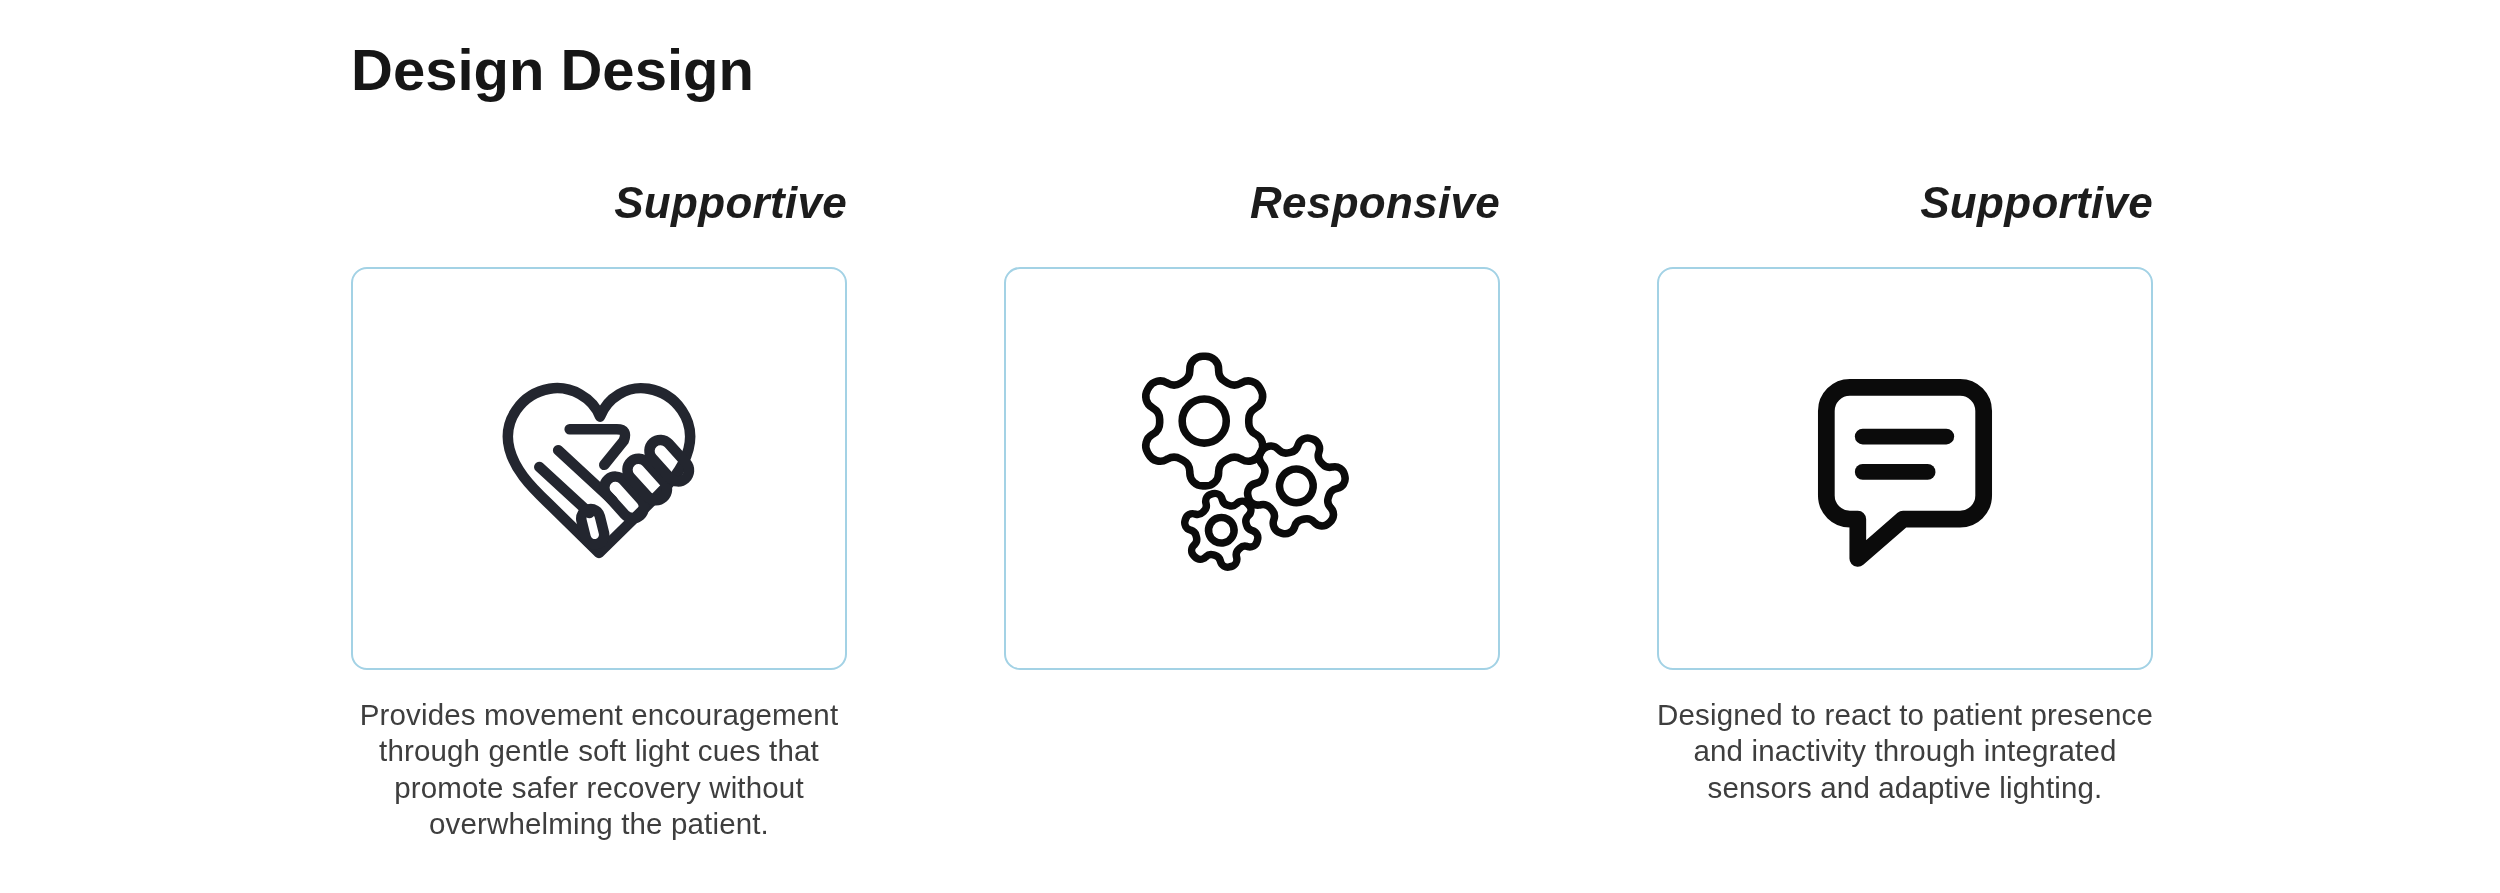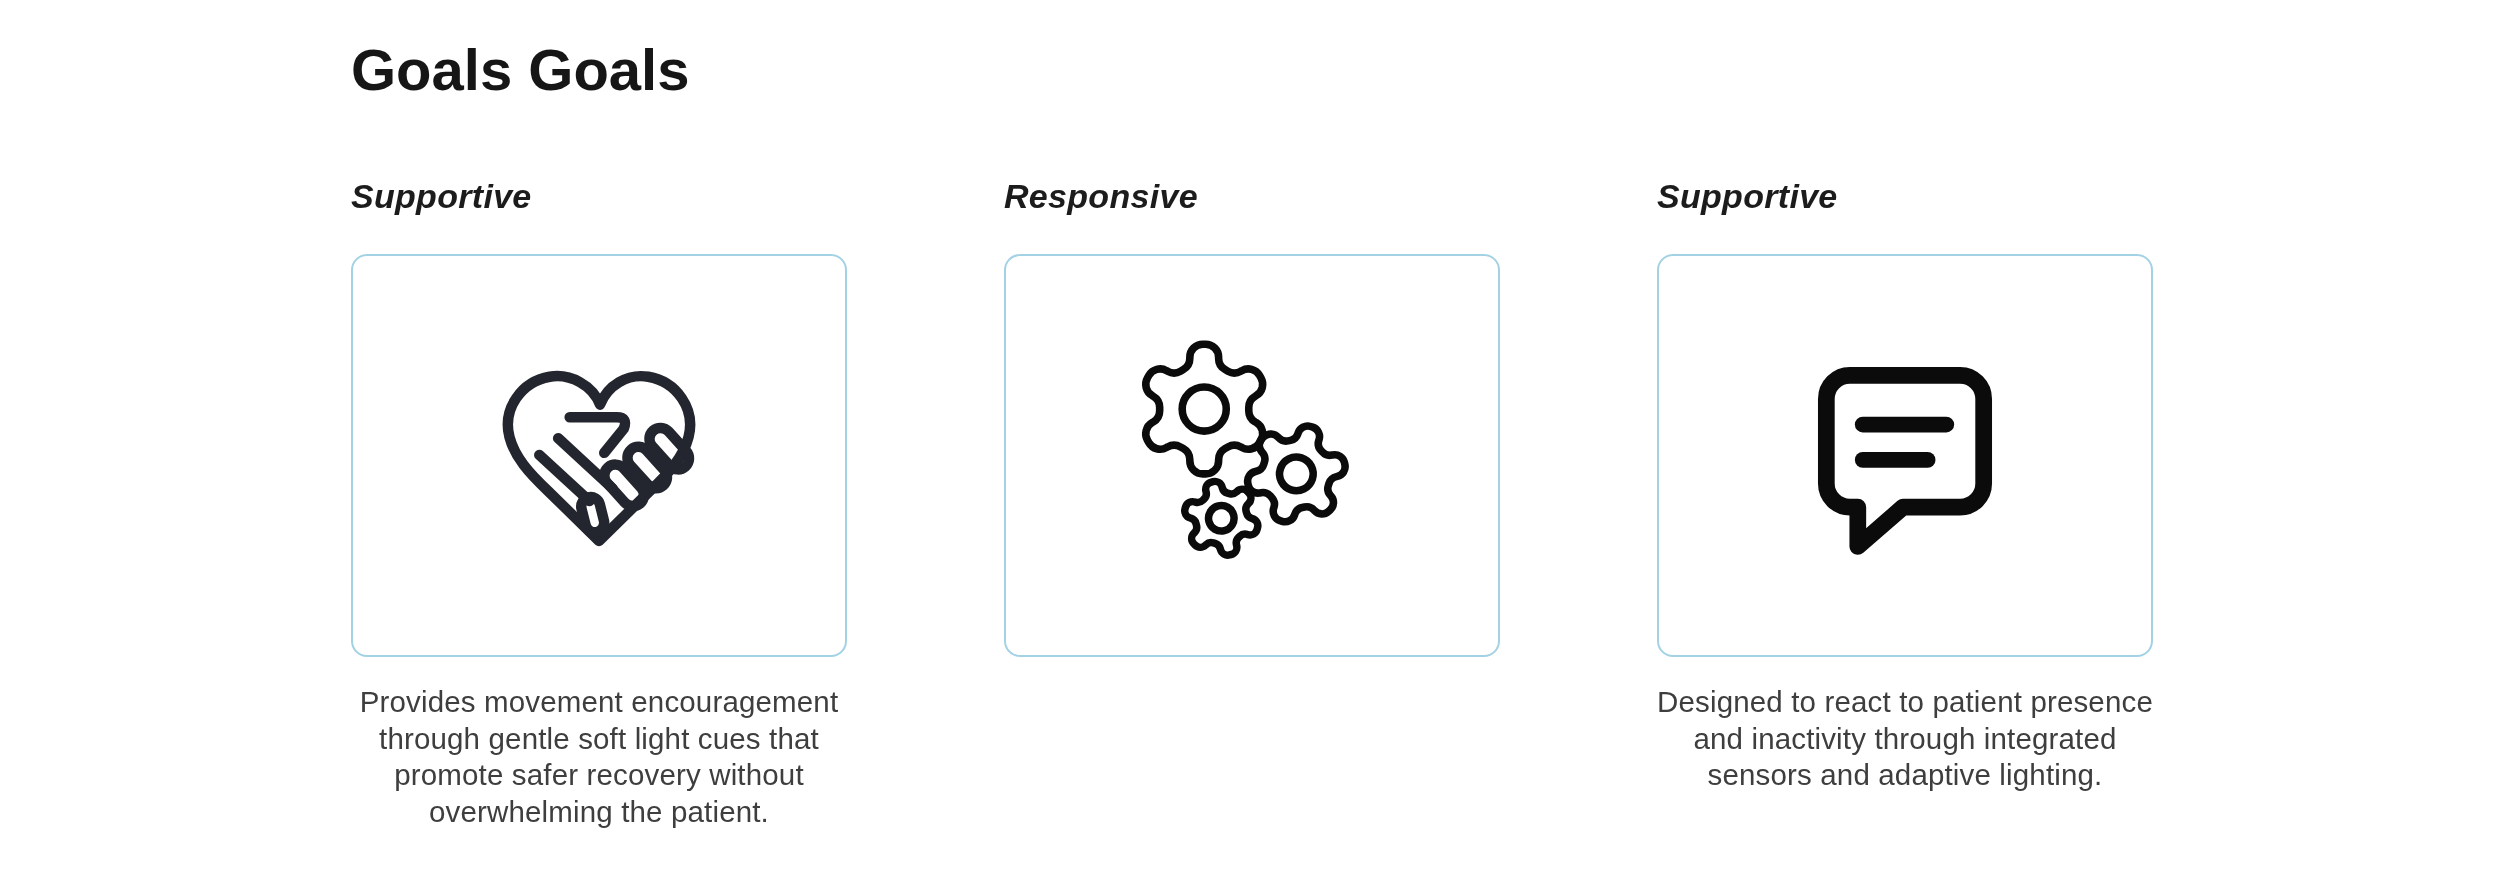--- a/index.html
+++ b/index.html
@@ -24,22 +24,22 @@
 
   .columns {
     position:absolute;
     left:351px; top:176px;
     display:flex;
     gap:157px;
   }
   .goal-col { width:496px; display:flex; flex-direction:column; }
 
   .goal-heading {
-    text-align:left;
-    font-size:34px;
+    text-align:right;
+    font-size:44px;
     font-style:italic;
     font-weight:600;
     color:#1c1c1c;
     line-height:1.22;
     margin-bottom:37px;
     letter-spacing:0.3px;
   }
 
   .goal-card {
     height:403px;
@@ -63,21 +63,21 @@
 
   .icon-heart   { width:252px; height:218px; }
   .icon-gears   { width:238px; height:244px; }
   .icon-bubble  { width:236px; height:236px; }
 </style>
 </head>
 <body>
 
 <div class="slide">
 
-  <h1 class="page-title">Goals Goals</h1>
+  <h1 class="page-title">Design Design</h1>
 
   <div class="columns">
 
     <div class="goal-col">
       <div class="goal-heading">Supportive</div>
       <div class="goal-card">
         <svg class="icon-heart" viewBox="0 0 120 104" fill="none" stroke="#23262f" stroke-width="5" stroke-linecap="round" stroke-linejoin="round">
           <path d="M60.5 27.5 C 57 18.5, 46.5 12.5, 36.5 14.2 C 23 16.5, 13.8 29.5, 17.3 43 C 19.8 52.5, 26.5 60, 35.5 68.5 L 60 92.5 L 84.5 68.5 C 93.5 60, 100.2 52.5, 102.7 43 C 106.2 29.5, 97 16.5, 83.5 14.2 C 73.5 12.5, 64 18.5, 60.5 27.5 Z"></path>
           <path d="M46 33.5 H 68.5 Q 74 33.5 71.8 39 L 62.5 50.5"></path>
           <path d="M40.5 43.5 L 66.5 67.5"></path>

